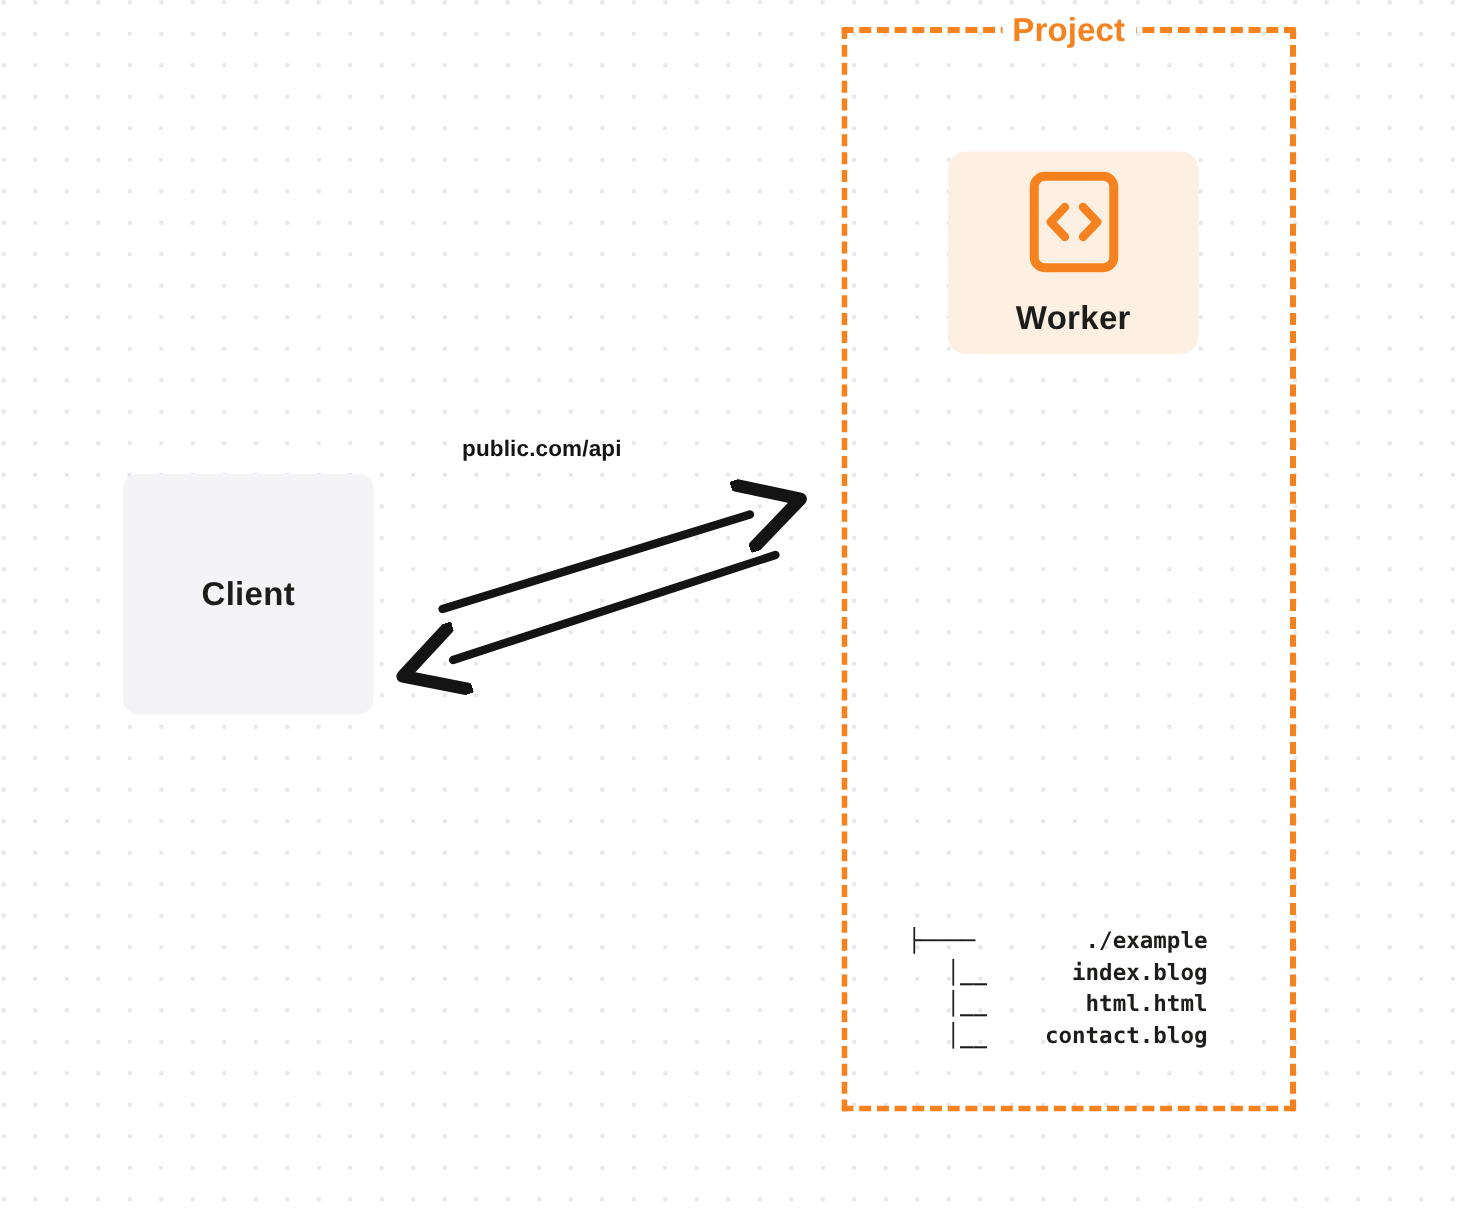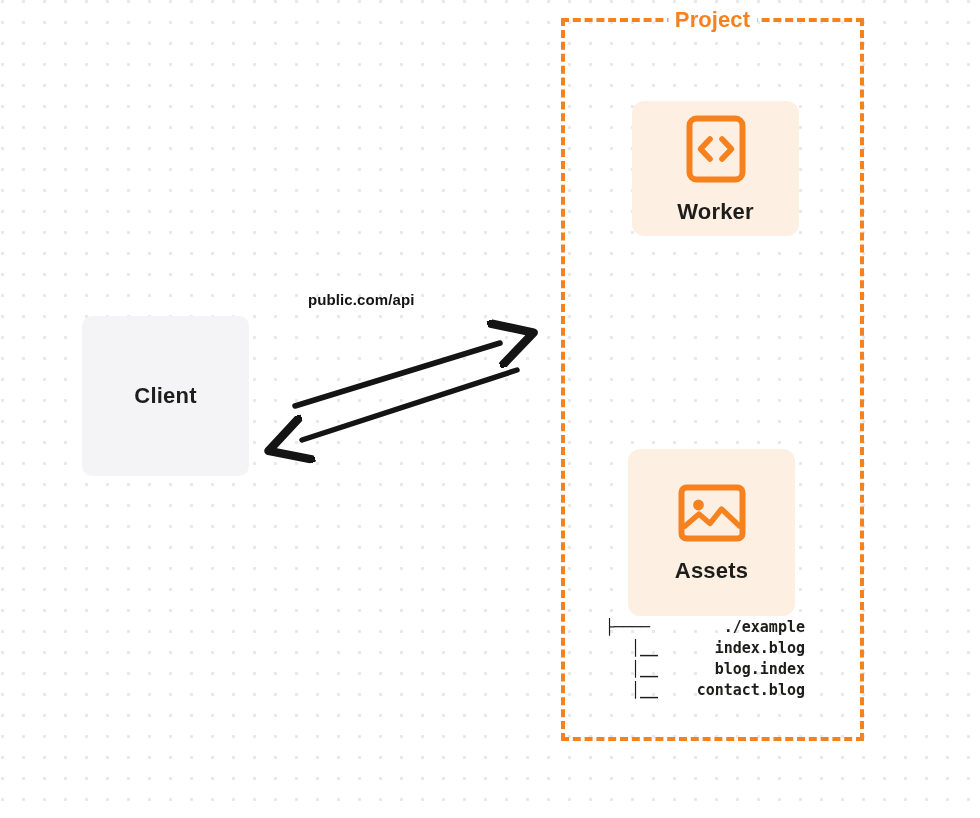--- a/index.html
+++ b/index.html
@@ -180,43 +180,33 @@
     <span class="card-icon">
       <svg width="60" height="68" viewBox="0 0 60 68">
         <rect x="3.5" y="3.5" width="53" height="61" rx="7" ry="7" fill="none" stroke="#f6821f" stroke-width="6"></rect>
         <path d="M 24 24 L 14.5 34 L 24 44" fill="none" stroke="#f6821f" stroke-width="5.6" stroke-linecap="round" stroke-linejoin="round"></path>
         <path d="M 36 24 L 45.5 34 L 36 44" fill="none" stroke="#f6821f" stroke-width="5.6" stroke-linecap="round" stroke-linejoin="round"></path>
       </svg>
     </span>
     <span class="card-label">Worker</span>
   </div>
 
-  <div id="card-assets" class="card">
-    <span class="card-icon">
-      <svg width="68" height="58" viewBox="0 0 68 58">
-        <rect x="3.5" y="3.5" width="61" height="51" rx="5" ry="5" fill="none" stroke="#f6821f" stroke-width="6"></rect>
-        <circle cx="20.5" cy="21" r="5.4" fill="#f6821f"></circle>
-        <path d="M 6.5 42.5 L 21 30 L 32 39.5 L 43.5 25 L 61.5 42" fill="none" stroke="#f6821f" stroke-width="5.4" stroke-linecap="round" stroke-linejoin="round"></path>
-      </svg>
-    </span>
-    <span class="card-label">Assets</span>
-  </div>
 
   <div id="file-tree">
     <div class="tree-row">
       <span class="tree-branch">├────</span>
       <span class="tree-text">./example</span>
     </div>
     <div class="tree-row">
       <span class="tree-branch" style="left:26px;">│__</span>
       <span class="tree-text">index.blog</span>
     </div>
     <div class="tree-row">
       <span class="tree-branch" style="left:26px;">│__</span>
-      <span class="tree-text">blog.index</span>
+      <span class="tree-text">html.html</span>
     </div>
     <div class="tree-row">
       <span class="tree-branch" style="left:26px;">│__</span>
       <span class="tree-text">contact.blog</span>
     </div>
   </div>
 
 </div>
 
 </body></html>

